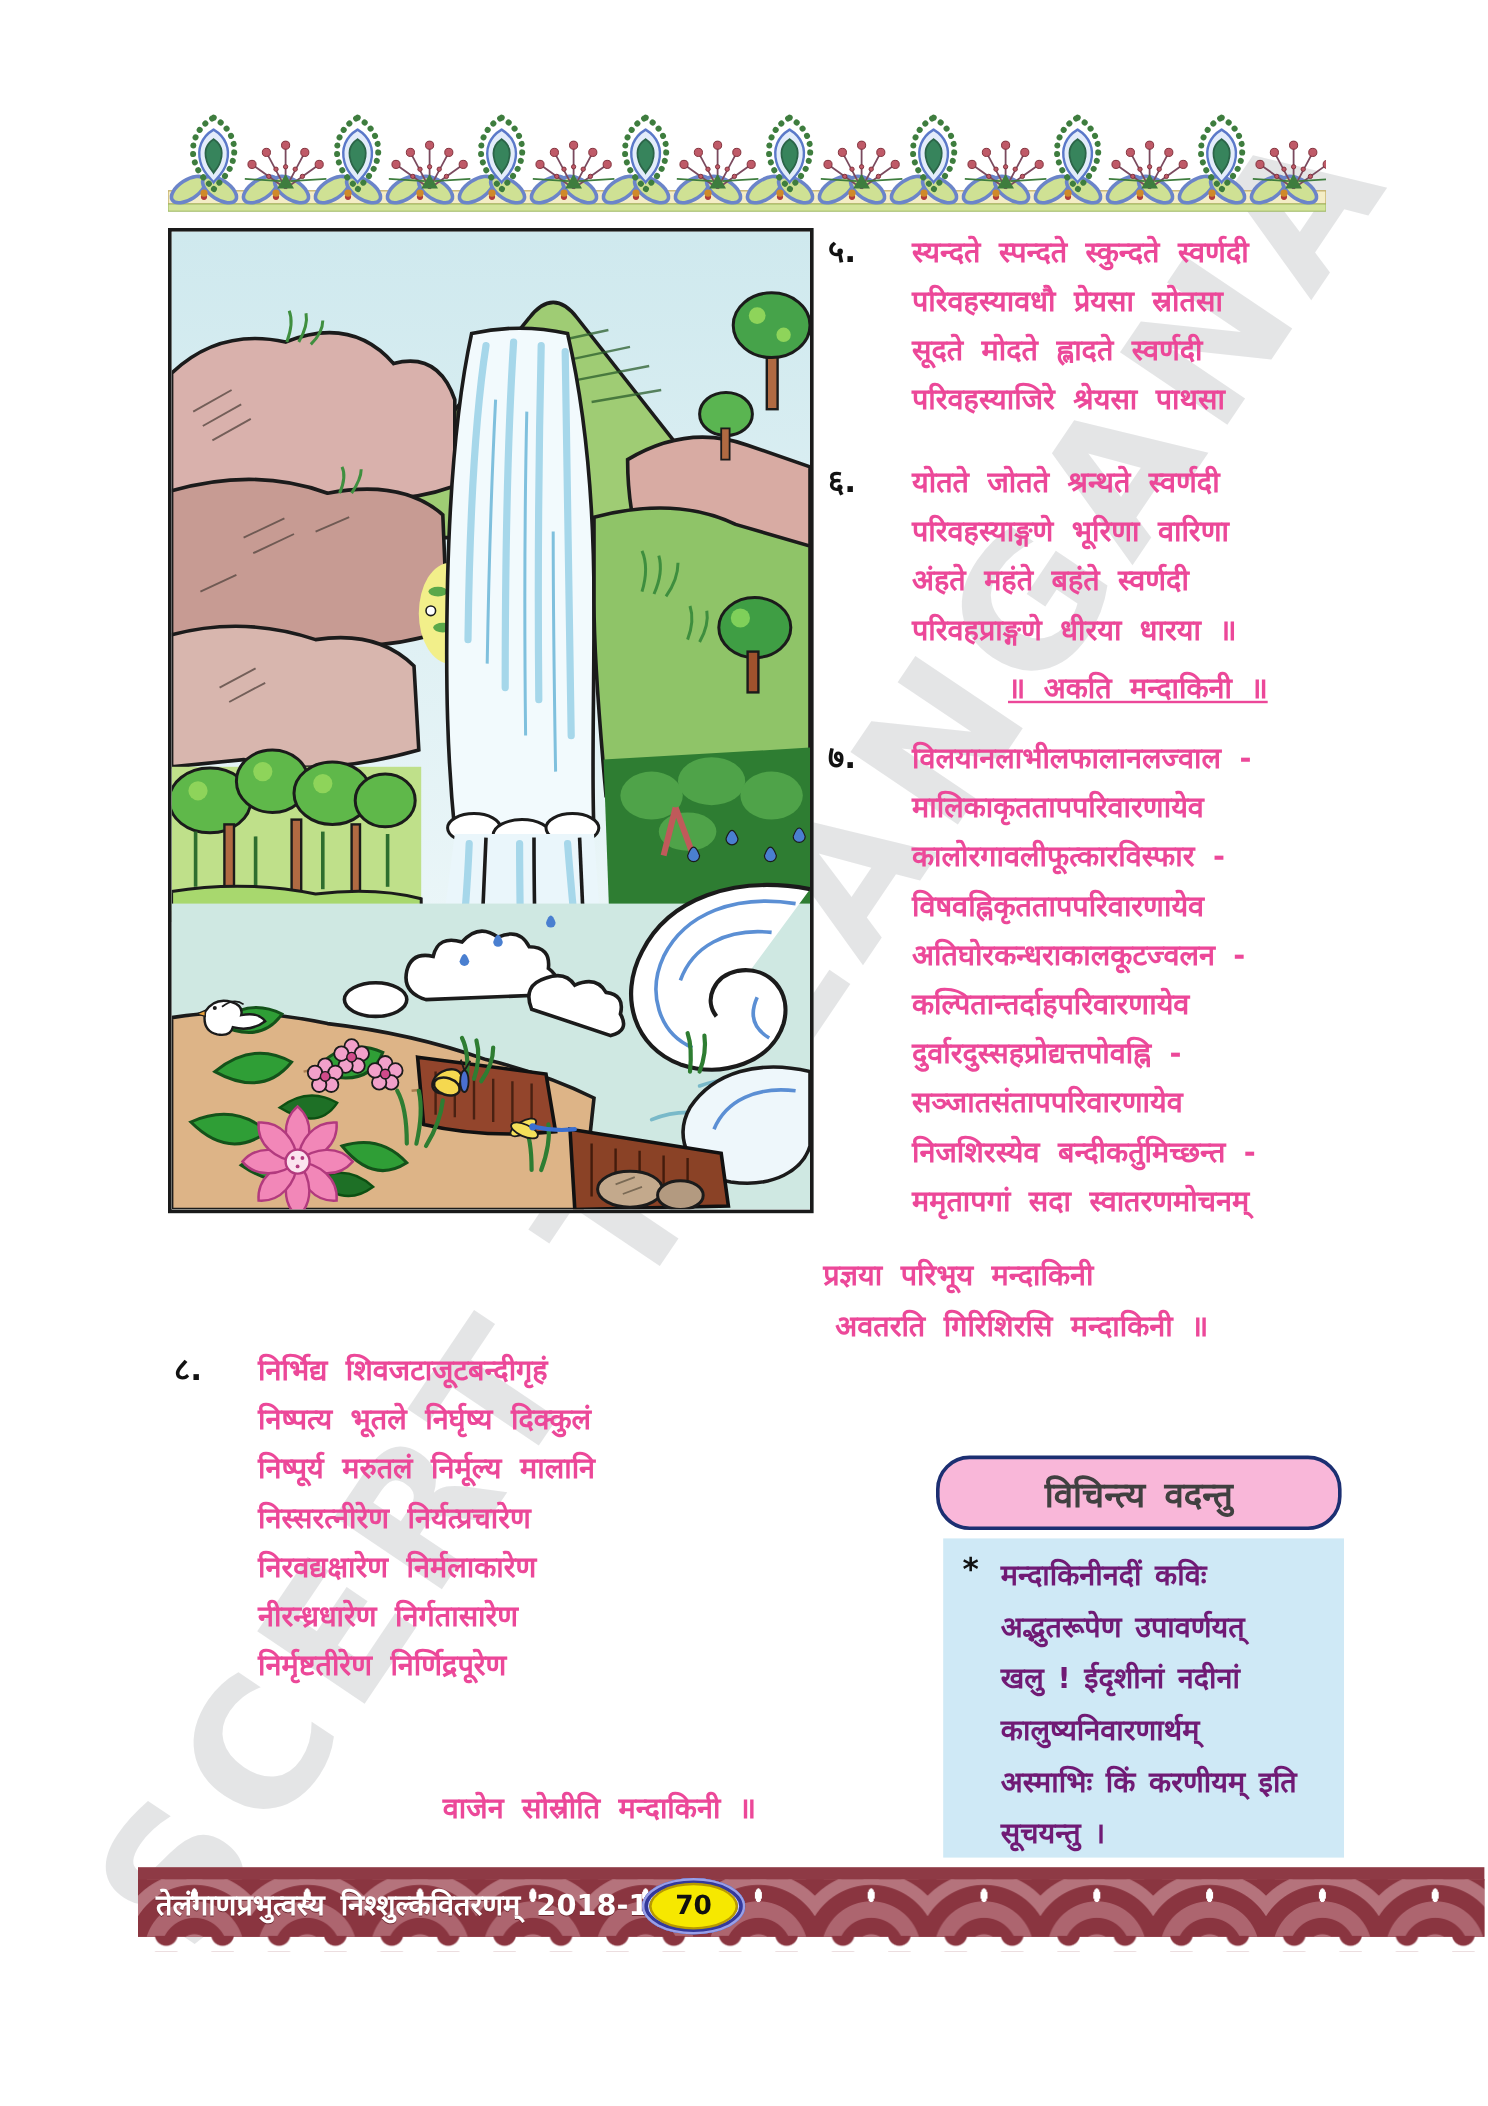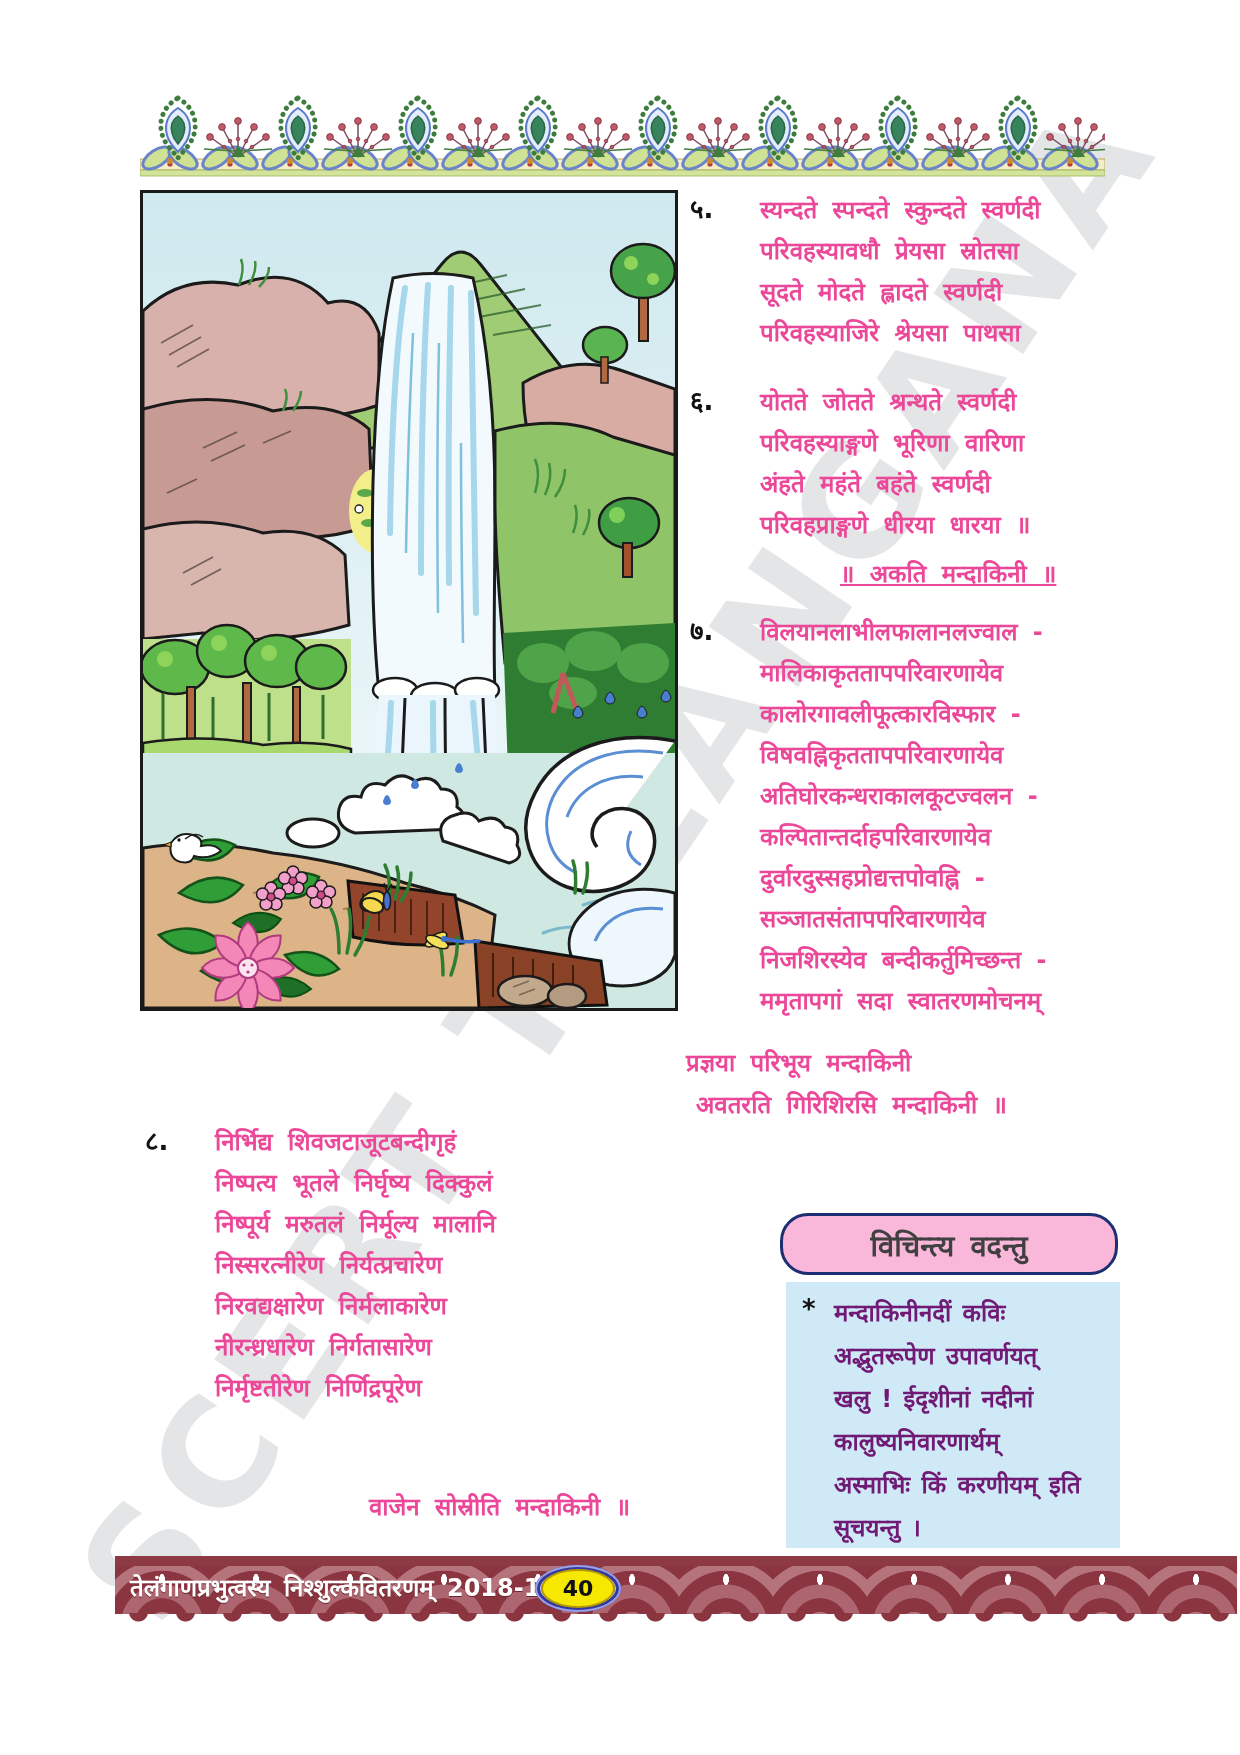--- a/index.html
+++ b/index.html
@@ -519,16 +519,16 @@
       <div class="aline">अस्माभिः किं करणीयम् इति</div>
       <div class="aline">सूचयन्तु ।</div>
     </div>
   </div>
 
   <div class="footer-bar"></div>
   <div class="footer-band"></div>
   <div class="footer-scallop"></div>
   <div class="footer-text">तेलंगाणप्रभुत्वस्य निश्शुल्कवितरणम् 2018-19</div>
   <div class="badge-outer">
-    <div class="badge-inner">40</div>
+    <div class="badge-inner">70</div>
   </div>
 
 </div>
 
 </body></html>

